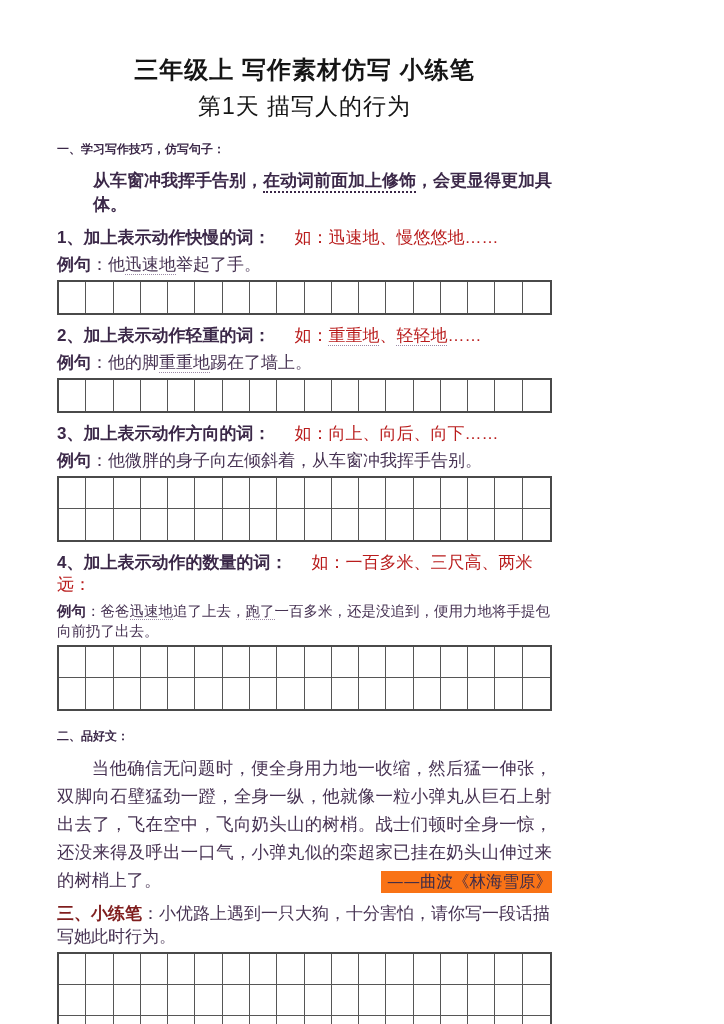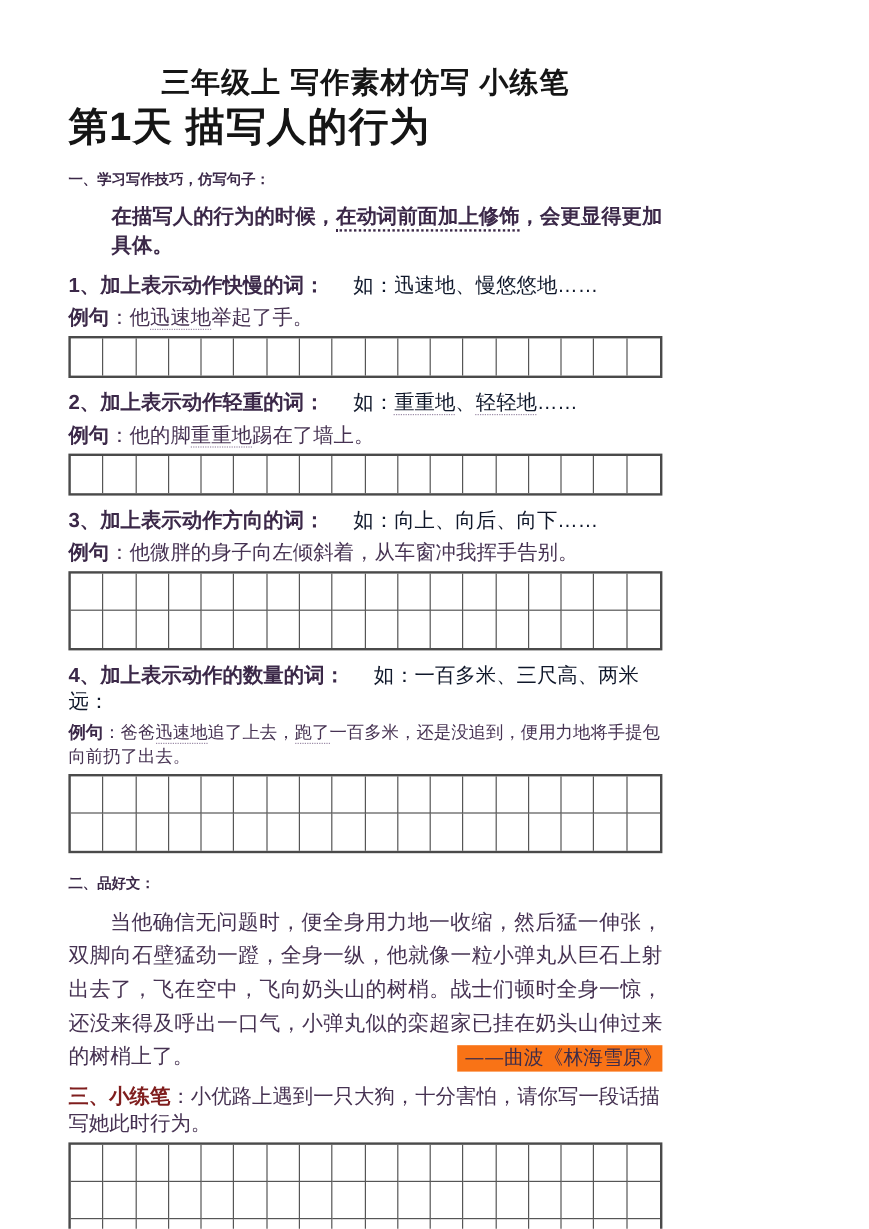--- a/index.html
+++ b/index.html
@@ -4,30 +4,30 @@
 <style>
   html,body{margin:0;padding:0;background:#ffffff;}
   body{
     width:724px;height:1024px;overflow:hidden;
     font-family:"Liberation Sans","DejaVu Sans",sans-serif;
     -webkit-font-smoothing:antialiased;
   }
   .page{padding:54px 56px 0 57px;box-sizing:border-box;width:608px;}
 
   .title1{font-size:24px;font-weight:bold;color:#151515;text-align:center;line-height:31px;letter-spacing:1px;}
-  .title2{font-size:33px;font-weight:bold;color:#151515;line-height:36px;margin-top:3px;letter-spacing:1px;}
+  .title2{font-size:23px;font-weight:normal;color:#151515;text-align:center;line-height:36px;margin-top:3px;letter-spacing:1px;}
 
   .sec-head{margin-top:13px;font-size:12px;font-weight:bold;color:#3b2848;line-height:24px;}
   .tip-line{margin-top:8px;padding-left:36px;font-size:17px;font-weight:bold;color:#3b2848;line-height:24px;}
   .tip-underline{border-bottom:2px dotted #3b2848;padding-bottom:1px;}
 
   .q-section{margin-top:10px;}
   .q-head{font-size:17px;color:#3b2848;line-height:22px;}
   .q-head .q-num{font-weight:bold;}
-  .q-head .q-hint{margin-left:24px;font-weight:normal;color:#0f172a;}
+  .q-head .q-hint{margin-left:24px;font-weight:normal;color:#b91c1c;}
   .q-example{margin-top:5px;font-size:17px;color:#463252;line-height:22px;}
   .q-example .ex-label{font-weight:bold;color:#3b2848;}
   .q-example.small{font-size:14.5px;line-height:20px;}
   .dotted-u{border-bottom:1px dotted #9b8aa6;}
 
   .writing-grid{
     margin-top:4px;
     border:2px solid #4a4a4a;
     display:grid;
     grid-template-columns:repeat(18,1fr);
@@ -60,21 +60,21 @@
 </style>
 </head>
 <body>
 
 <div class="page">
 
   <div class="title1">三年级上 写作素材仿写 小练笔</div>
   <div class="title2">第1天 描写人的行为</div>
 
   <div class="sec-head">一、学习写作技巧，仿写句子：</div>
-  <div class="tip-line"><span>在描写人的行为的时候，</span><span class="tip-underline">在动词前面加上修饰</span><span>，会更显得更加具体。</span></div>
+  <div class="tip-line"><span>从车窗冲我挥手告别，</span><span class="tip-underline">在动词前面加上修饰</span><span>，会更显得更加具体。</span></div>
 
   <div class="q-section">
     <div class="q-head"><span class="q-num">1、加上表示动作快慢的词：</span><span class="q-hint"><span>如：迅速地、慢悠悠地……</span></span></div>
     <div class="q-example"><span class="ex-label">例句</span><span><span>：他</span><span class="dotted-u">迅速地</span><span>举起了手。</span></span></div>
     <div class="writing-grid">
         <div class="cell last-row"></div>
         <div class="cell last-row"></div>
         <div class="cell last-row"></div>
         <div class="cell last-row"></div>
         <div class="cell last-row"></div>

